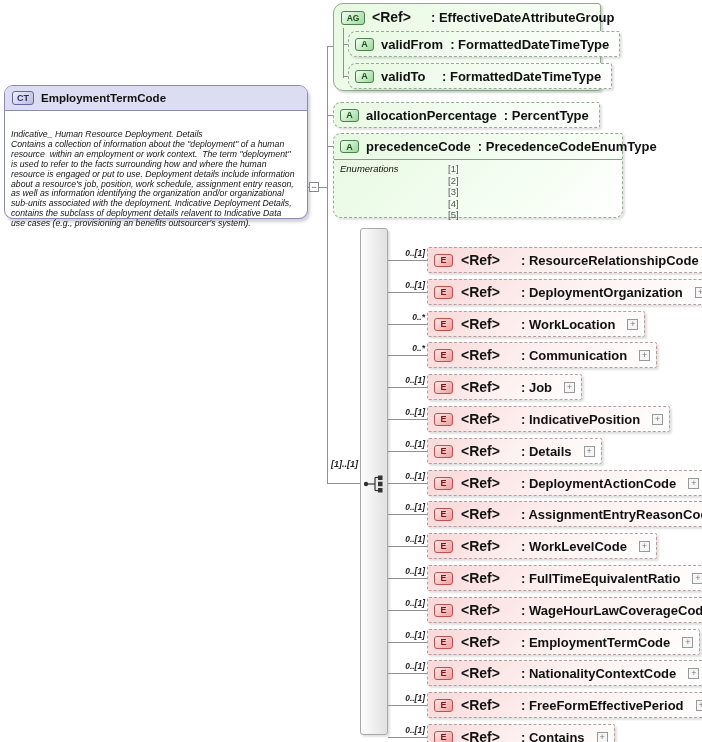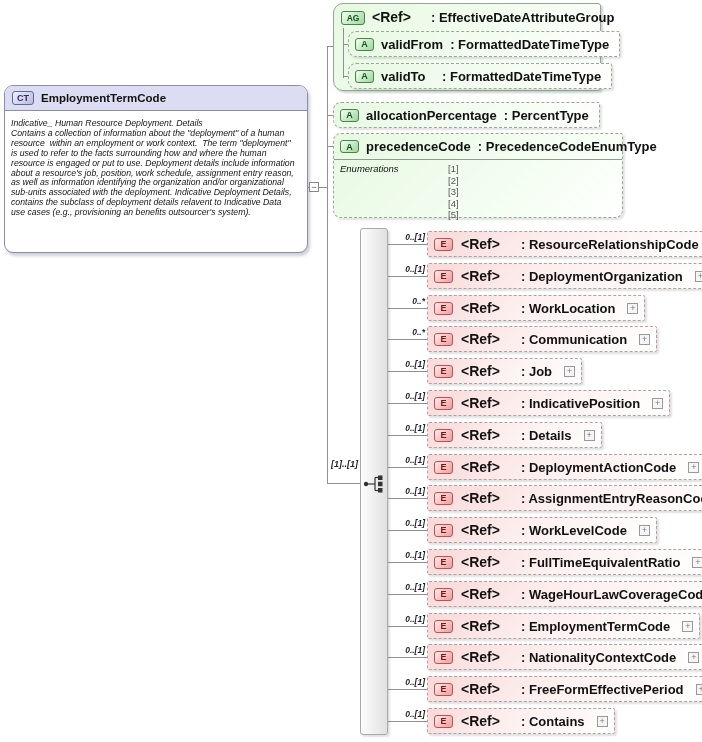--- a/index.html
+++ b/index.html
@@ -5,27 +5,27 @@
   * { margin:0; padding:0; box-sizing:border-box; }
   body { background:#fff; font-family:"Liberation Sans", sans-serif; }
   #canvas { position:relative; width:702px; height:742px; background:#ffffff; overflow:hidden; }
 
   
   .hline, .vline { position:absolute; background:#909090; }
   .hline { height:1px; }
   .vline { width:1px; }
 
   
-  .ct-box { position:absolute; left:4px; top:85px; width:304px; height:168px;
+  .ct-box { position:absolute; left:4px; top:85px; width:304px; height:134px;
             border:1px solid #8b8bb0; border-radius:9px; background:#fff;
             box-shadow:2px 3px 3px rgba(120,120,140,.35); }
   .ct-header { display:flex; align-items:center; gap:7px; height:25px; padding:0 7px;
                background:#dcdcf2; border-bottom:1px solid #8b8bb0; border-radius:8px 8px 0 0; }
   .ct-title { font-size:11.5px; font-weight:bold; color:#111; }
-  .ct-desc { padding:8px 6px 0 6px; font-size:8.7px; line-height:9.9px; font-style:italic;
+  .ct-desc { padding:19px 6px 0 6px; font-size:8.7px; line-height:9.9px; font-style:italic;
              color:#151515; white-space:pre; overflow:hidden; }
 
   
   .badge { display:inline-flex; align-items:center; justify-content:center;
            font-weight:bold; border-radius:3px; flex:0 0 auto; }
   .badge-ct { width:22px; height:14px; font-size:9px; color:#2e2e66;
               background:linear-gradient(135deg,#f0f0ff,#b9b9de); border:1px solid #666699; }
   .badge-ag { width:24px; height:14px; font-size:8.5px; color:#1d4d1d;
               background:linear-gradient(135deg,#f2fff2,#9cd89c); border:1px solid #4f7f4f; }
   .badge-a  { width:19px; height:13px; font-size:9px; color:#1d4d1d;
@@ -70,21 +70,21 @@
   
   .seq-bar { position:absolute; left:360px; top:228px; width:28px; height:507px;
              border:1px solid #a8a8a8; border-radius:3px;
              background:linear-gradient(90deg,#fdfdfd,#e1e1e1);
              box-shadow:2px 2px 2px rgba(0,0,0,.12); }
   .seq-card { position:absolute; left:322px; top:459px; width:36px; text-align:right;
               font-size:9px; font-style:italic; font-weight:bold; color:#222; }
   .seq-icon { position:absolute; left:362px; top:474px; }
 
   
-  .el-row { position:absolute; left:0; height:26px; width:702px; }
+  .el-row { position:absolute; left:0; height:26px; width:702px;margin-top:16px; }
   .el-line { position:absolute; left:388px; top:13px; width:39px; height:1px; background:#909090; }
   .el-card { position:absolute; left:391px; top:1px; width:34px; text-align:right;
              font-size:8.5px; font-style:italic; font-weight:bold; color:#222; }
   .el-box { position:absolute; left:427px; top:0; height:26px;
             border:1px dashed #b0a0a0; border-radius:2px;
             background:linear-gradient(135deg,#f9d9d9 0%, #fdeeee 40%, #ffffff 100%);
             box-shadow:2px 2px 2px rgba(0,0,0,.12);
             display:inline-flex; align-items:center; gap:8px; padding:0 6px; }
   .expand-btn { width:11px; height:11px; border:1px solid #999; background:#f6f6f6;
                 color:#777; font-size:9px; line-height:9px; display:flex;

